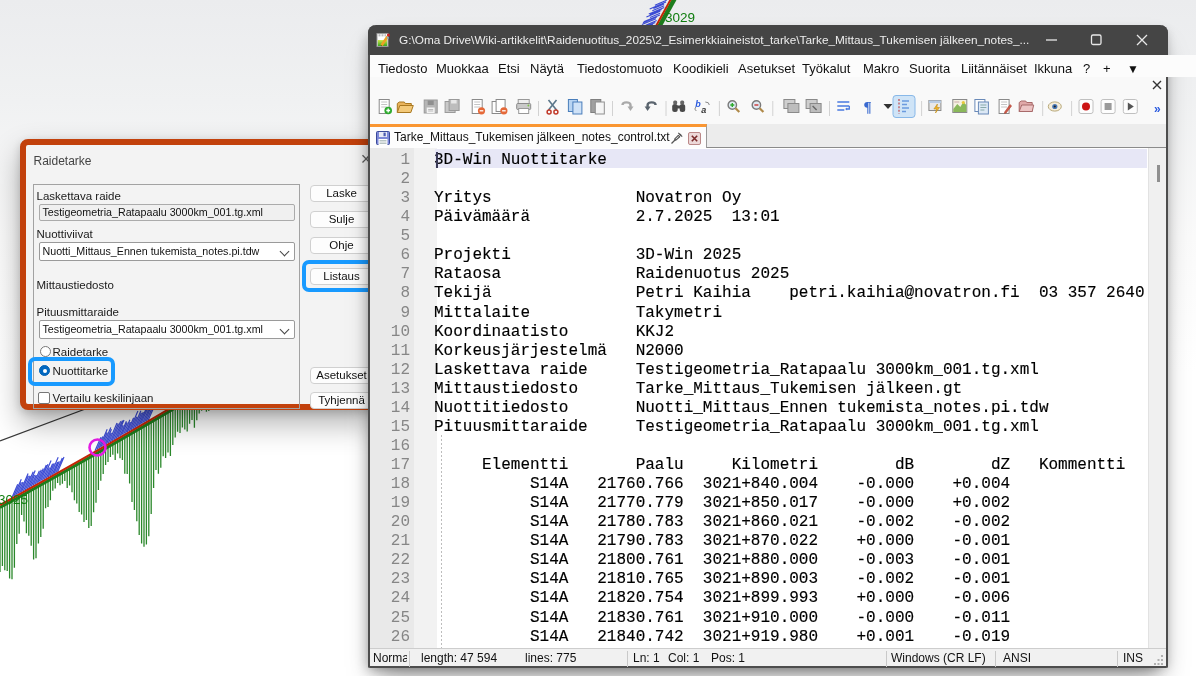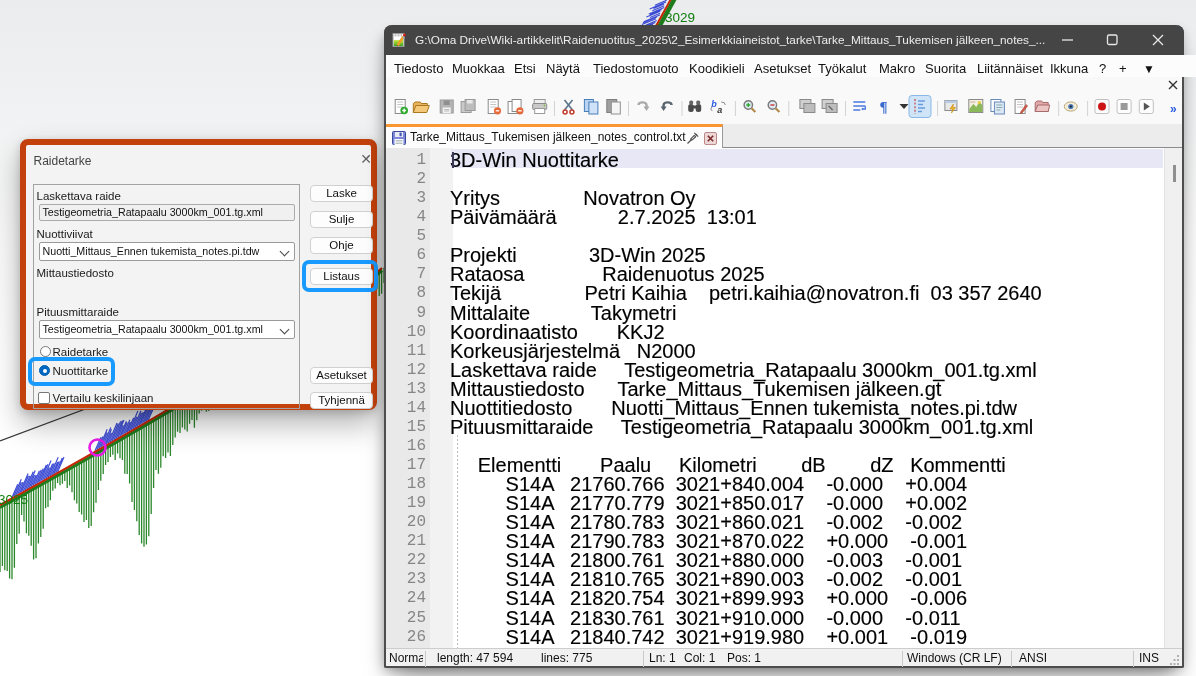--- a/index.html
+++ b/index.html
@@ -14,36 +14,36 @@
 .fld{position:absolute;left:13px;width:256px;height:17px;border:1px solid #9a9a9a;border-radius:2px;background:#fff;font-size:10.7px;line-height:15px;padding-left:2.5px;color:#111;white-space:nowrap;overflow:hidden}
 .ro{background:#f0f0f0;border-color:#ababab}
 .chev{position:absolute;right:6px;top:4px;width:7px;height:7px;border-right:1.4px solid #444;border-bottom:1.4px solid #444;transform:rotate(45deg)}
 .radio{position:absolute;width:11px;height:11px;border:1px solid #777;border-radius:50%;background:#fff}
 .radio.sel{background:#0067c0;border-color:#0061b5}
 .radio.sel:after{content:'';position:absolute;left:3px;top:3px;width:4px;height:4px;background:#fff;border-radius:50%}
 .chk{position:absolute;width:12px;height:12px;border:1px solid #777;border-radius:2px;background:#fff}
 .btn{position:absolute;left:284px;width:63px;height:17px;background:#fdfdfd;border:1px solid #d0d0d0;border-radius:4px;font-size:11.5px;text-align:center;line-height:15px;color:#111}
 .hl{position:absolute;border:4px solid #189aff;border-radius:7px;background:transparent}
 
-#npp{left:384px;top:25px;width:800px;height:643px;background:#fff;border:2px solid #4d4d4d;border-top:none;border-radius:8px 8px 2px 2px;box-shadow:0 16px 26px -8px rgba(0,0,0,.40),-5px 6px 12px -4px rgba(0,0,0,.22),3px 2px 8px -2px rgba(0,0,0,.13)}
+#npp{left:368px;top:25px;width:800px;height:643px;background:#fff;border:2px solid #4d4d4d;border-top:none;border-radius:8px 8px 2px 2px;box-shadow:0 16px 26px -8px rgba(0,0,0,.40),-5px 6px 12px -4px rgba(0,0,0,.22),3px 2px 8px -2px rgba(0,0,0,.13)}
 #tbar{position:absolute;left:-2px;top:0;width:800px;height:30px;background:#454545;border-radius:8px 8px 0 0;color:#ededed}
 #tbar .ttl{position:absolute;left:31px;top:8px;font-size:11.8px;white-space:nowrap;width:632px;overflow:hidden}
 #menu{position:absolute;left:0;top:30px;width:932px;height:22px;background:#fcfcfc;font-size:13px;color:#111}
 .mi{position:absolute;top:6px}
 #toolbar{position:absolute;left:0;top:52px;width:796px;height:47px;background:#f9f9f9}
 #tabstrip{position:absolute;left:0;top:99px;width:796px;height:24px;background:#ececec;border-bottom:1px solid #8b8b8b}
 #tab1{position:absolute;left:0;top:0;width:337px;height:28px;background:#fdfdfd;border-right:1px solid #9a9a9a;border-top:3px solid #fa9632;font-size:12px;color:#111}
 #tab1 .tx{position:absolute;left:24px;top:3px;white-space:nowrap}
 #edit{position:absolute;left:0;top:123px;width:796px;height:500px;background:#fff;overflow:hidden}
 #gutter{position:absolute;left:0;top:0;width:44px;height:500px;background:#e9e9e9}
 #fold{position:absolute;left:44px;top:0;width:23px;height:500px;background:#f2f2f2}
 #lnum{position:absolute;left:0;top:3px;width:40px;font-family:"Liberation Mono",monospace;font-size:16px;line-height:19.06px;text-align:right;color:#868686}
 #hl1{position:absolute;left:65px;top:1.3px;width:712px;height:19px;background:#e7e7f6}
 #caret{position:absolute;left:65.5px;top:3.5px;width:2px;height:16px;background:#3a3a56}
-#code{position:absolute;left:64px;top:3px;font-family:Liberation Sans, sans-serif;font-size:20px;line-height:19.06px;color:#000;white-space:pre;-webkit-text-stroke:0.15px #000}
+#code{position:absolute;left:64px;top:3px;font-family:Liberation Mono, monospace;font-size:16px;line-height:19.06px;color:#000;white-space:pre;-webkit-text-stroke:0.15px #000}
 #iguide{position:absolute;left:71px;top:287px;width:1px;height:213px;background-image:linear-gradient(#bdbdbd 50%,transparent 50%);background-size:1px 4px}
 #vsb{position:absolute;left:778px;top:0;width:18px;height:500px;background:#f0f0f0;border-left:1px solid #e2e2e2}
 #vsb .th{position:absolute;left:8px;top:17px;width:2.5px;height:17px;background:#8f8f8f}
 #sbar{position:absolute;left:0;top:623px;width:796px;height:18px;background:#f1f1f1;border-top:1px solid #cdcdcd;font-size:12px;color:#111}
 #sbar div{position:absolute;top:1.5px;white-space:nowrap}
 .sep{position:absolute;top:1px;width:1px;height:16px;background:#c9c9c9}
 </style></head><body>
 <svg width="1196" height="676" viewBox="0 0 1196 676" style="position:absolute;left:0;top:0">
     <path d="M0.0,506.5v65.4M2.4,505.2v60.7M4.8,503.9v66.4M7.2,502.5v68.5M9.6,501.2v77.4M12.0,499.9v79.4M14.4,498.5v69.2M16.8,497.2v46.7M19.2,495.9v37.9M21.6,494.6v20.4M24.0,493.2v28.4M26.4,491.9v41.3M28.8,490.6v45.1M31.2,489.2v56.6M33.6,487.9v71.5M36.0,486.5v71.8M38.4,485.2v58.3M40.8,483.9v53.2M43.2,482.5v46.2M45.6,481.2v27.0M48.0,479.8v27.1M50.4,478.5v21.8M52.8,477.2v13.5M55.2,475.8v12.8M57.6,474.5v8.5M60.0,473.1v12.2M62.4,471.8v12.0M64.8,470.4v10.7M67.2,469.1v18.8M69.6,467.7v17.8M72.0,466.4v25.9M74.4,465.0v35.3M76.8,463.7v39.7M79.2,462.3v49.8M81.6,460.9v53.6M84.0,459.6v62.4M86.4,458.2v61.7M88.8,456.9v71.1M91.2,455.5v70.5M93.6,454.1v58.1M96.0,452.8v50.0M98.4,451.4v38.6M100.8,450.0v30.8M103.2,448.7v25.2M105.6,447.3v17.6M108.0,445.9v16.1M110.4,444.5v12.5M112.8,443.2v11.6M115.2,441.8v18.1M117.6,440.4v13.0M120.0,439.0v19.3M122.4,437.6v22.4M124.8,436.3v37.4M127.2,434.9v39.0M129.6,433.5v49.9M132.0,432.1v69.9M134.4,430.7v79.3M136.8,429.3v91.9M139.2,427.9v107.0M141.6,426.5v117.1M144.0,425.1v121.7M146.4,423.8v120.7M148.8,422.4v113.9M151.2,421.0v93.1M153.6,419.6v68.3M156.0,418.1v52.0M158.4,416.7v57.0M160.8,415.3v52.5M163.2,413.9v42.3M165.6,412.5v45.5M168.0,411.1v41.4M170.4,409.7v46.2M172.8,408.3v36.8M175.2,406.9v30.5M177.6,405.4v26.3M180.0,404.0v29.0M182.4,402.6v25.0M184.8,401.2v28.4M187.2,399.7v31.7M189.6,398.3v25.4M192.0,396.9v23.1M194.4,395.4v32.3M196.8,394.0v26.3M199.2,392.5v21.1M201.6,391.1v19.6M204.0,389.7v18.9M206.4,388.2v23.6M208.8,386.8v24.2M211.2,385.3v18.3M213.6,383.9v13.8M216.0,382.4v18.1M218.4,380.9v26.0M220.8,379.5v20.9M223.2,378.0v26.7M225.6,376.5v25.9M228.0,375.1v16.2M230.4,373.6v25.2M232.8,372.1v25.6M235.2,370.6v24.7M237.6,369.2v22.3M240.0,367.7v27.6M242.4,366.2v22.0M244.8,364.7v26.7M247.2,363.2v27.8M249.6,361.7v34.6M252.0,360.2v34.5M254.4,358.7v28.0M256.8,357.2v31.7M259.2,355.7v28.7M261.6,354.2v38.4M264.0,352.6v38.7M266.4,351.1v32.7M268.8,349.6v37.7M271.2,348.1v38.1M273.6,346.5v33.4M276.0,345.0v41.5M278.4,343.4v39.6M280.8,341.9v43.2M283.2,340.3v41.0M285.6,338.8v35.4M288.0,337.2v40.1M290.4,335.6v37.2M292.8,334.1v48.9M295.2,332.5v49.1M297.6,330.9v49.4M300.0,329.3v43.9M302.4,327.7v41.7M304.8,326.1v52.4M307.2,324.5v54.0M309.6,322.9v44.5M312.0,321.3v50.2M314.4,319.7v46.0M316.8,318.0v55.2M319.2,316.4v56.1M321.6,314.7v49.3M324.0,313.1v54.3M326.4,311.4v56.1M328.8,309.7v53.6M331.2,308.1v60.5M333.6,306.4v53.6M336.0,304.7v49.5M338.4,303.0v51.9M340.8,301.2v52.6M343.2,299.5v44.8M345.6,297.8v44.6M348.0,296.0v51.3M350.4,294.3v45.4M352.8,292.5v39.4M355.2,290.7v37.0M357.6,288.9v28.8M360.0,287.1v26.7M362.4,285.2v24.7M364.8,283.4v24.4M367.2,281.5v18.7M369.6,279.6v17.5M372.0,277.7v14.6M374.4,275.8v20.2M376.8,273.8v15.4M379.2,271.8v24.1M381.6,269.8v24.0M384.0,267.8v15.1" stroke="#2b882b" stroke-width="1.3" fill="none"></path>
     <path d="M12.0,497.4l5.7,-13.2M13.9,496.3l7.4,-17.1M15.8,495.3l5.6,-13.0M17.7,494.2l5.3,-12.2M19.6,493.2l8.5,-19.6M21.5,492.1l7.0,-16.3M23.4,491.1l6.7,-15.3M25.3,490.0l7.9,-18.2M27.2,488.9l8.0,-18.4M29.1,487.9l5.5,-12.8M31.0,486.8l5.2,-11.9M32.9,485.8l6.5,-15.0M34.8,484.7l6.5,-14.9M36.7,483.7l6.6,-15.3M38.6,482.6l7.7,-17.7M40.5,481.5l7.4,-17.2M42.4,480.5l8.7,-20.0M44.3,479.4l5.2,-11.9M46.2,478.4l6.4,-14.7M48.1,477.3l6.1,-14.1M50.0,476.2l8.2,-18.9M51.9,475.2l5.8,-13.3M53.8,474.1l5.5,-12.8M55.7,473.0l6.6,-15.1M57.6,472.0l6.4,-14.9M95.0,450.8l5.9,-13.6M96.9,449.7l5.8,-13.3M98.8,448.7l8.4,-19.5M100.7,447.6l6.5,-15.1M102.6,446.5l8.2,-18.9M104.5,445.4l7.0,-16.1M106.4,444.3l5.0,-11.5M108.3,443.2l8.7,-20.2M110.2,442.2l8.1,-18.7M112.1,441.1l8.6,-19.9M114.0,440.0l8.5,-19.5M115.9,438.9l8.1,-18.8M117.8,437.8l5.4,-12.5M119.7,436.7l6.7,-15.5M121.6,435.6l5.6,-13.0M123.5,434.5l6.4,-14.7M125.4,433.4l5.0,-11.5M127.3,432.3l6.3,-14.5M129.2,431.2l8.7,-20.1M131.1,430.1l5.8,-13.4M133.0,429.0l7.9,-18.2M134.9,427.9l6.6,-15.2M136.8,426.8l6.5,-14.9M138.7,425.7l8.6,-19.8M140.6,424.6l8.7,-20.1M142.5,423.5l7.0,-16.1M144.4,422.4l7.6,-17.6M146.3,421.3l5.4,-12.4M148.2,420.2l6.0,-13.7M205.0,386.6l8.6,-19.9M206.9,385.4l7.1,-16.3M208.8,384.3l6.9,-16.0M210.7,383.1l7.7,-17.9M212.6,382.0l5.0,-11.5M214.5,380.8l7.1,-16.4M216.4,379.7l6.8,-15.6M218.3,378.5l8.2,-18.8M220.2,377.3l5.4,-12.5M222.1,376.2l8.6,-19.8M224.0,375.0l5.1,-11.7M225.9,373.9l5.5,-12.7M227.8,372.7l7.1,-16.5M229.7,371.5l7.5,-17.2M231.6,370.4l5.7,-13.2M233.5,369.2l5.2,-12.1M235.4,368.0l8.3,-19.2M237.3,366.9l5.8,-13.3M239.2,365.7l7.1,-16.5M241.1,364.5l7.2,-16.7M243.0,363.3l6.4,-14.9M244.9,362.1l7.1,-16.4M246.8,361.0l6.8,-15.8M248.7,359.8l8.5,-19.6M250.6,358.6l5.6,-12.9M252.5,357.4l7.6,-17.6M254.4,356.2l5.7,-13.2M256.3,355.0l6.3,-14.6M258.2,353.8l7.4,-17.2M298.0,328.1l6.0,-13.8M299.9,326.9l6.0,-13.9M301.8,325.6l7.8,-17.9M303.7,324.4l5.1,-11.7M305.6,323.1l6.6,-15.2M307.5,321.8l8.7,-20.2M309.4,320.5l8.7,-20.2M311.3,319.3l5.1,-11.7M313.2,318.0l5.6,-13.0M315.1,316.7l5.8,-13.4M317.0,315.4l8.5,-19.6M318.9,314.1l8.3,-19.1M320.8,312.8l8.3,-19.1M322.7,311.5l6.2,-14.4M324.6,310.2l5.4,-12.5M326.5,308.8l8.1,-18.7M328.4,307.5l7.6,-17.5M330.3,306.2l7.2,-16.6M332.2,304.9l8.7,-20.1M334.1,303.5l7.4,-17.0M336.0,302.2l4.8,-11.1M337.9,300.8l8.0,-18.5M339.8,299.5l6.0,-13.8M341.7,298.1l7.4,-17.1M343.6,296.7l8.5,-19.6M345.5,295.3l5.3,-12.2M347.4,294.0l5.2,-12.1M349.3,292.6l5.2,-12.0M351.2,291.2l7.0,-16.1M353.1,289.8l5.9,-13.5M355.0,288.3l7.2,-16.6M356.9,286.9l7.6,-17.6M358.8,285.5l5.6,-12.9" stroke="#3342d2" stroke-width="1.15" fill="none" opacity="0.95"></path>
@@ -58,21 +58,21 @@
     <text x="665" y="22" font-family="Liberation Sans, sans-serif" font-size="13.5" fill="#0f7d0f">3029</text>
   </svg>
 <div class="abs" id="dlg">
   <div class="title">Raidetarke</div>
   <div class="close">✕</div>
   <div id="grp"></div>
   <div class="lbl" style="top:44.5px">Laskettava raide</div>
   <div class="fld ro" style="top:59px">Testigeometria_Ratapaalu 3000km_001.tg.xml</div>
   <div class="lbl" style="top:83px">Nuottiviivat</div>
   <div class="fld" style="top:96.5px;height:19px;line-height:17px">Nuotti_Mittaus_Ennen tukemista_notes.pi.tdw<span class="chev" style="top:5px"></span></div>
-  <div class="lbl" style="top:122px">Mittaustiedosto</div>
+  <div class="lbl" style="top:134px">Mittaustiedosto</div>
   <div class="lbl" style="top:161px">Pituusmittaraide</div>
   <div class="fld" style="top:174.5px;height:19px;line-height:17px">Testigeometria_Ratapaalu 3000km_001.tg.xml<span class="chev" style="top:5px"></span></div>
   <div class="radio" style="left:13.5px;top:200.5px"></div>
     <div class="lbl" style="left:26.5px;top:200.5px">Raidetarke</div>
   <div class="radio sel" style="left:13px;top:220px"></div>
     <div class="lbl" style="left:26.5px;top:220px">Nuottitarke</div>
   <div class="chk" style="left:11.5px;top:246.5px"></div>
     <div class="lbl" style="left:26.5px;top:246.5px">Vertailu keskilinjaan</div>
   <div class="btn" style="top:40px">Laske</div>
   <div class="btn" style="top:66px">Sulje</div>

